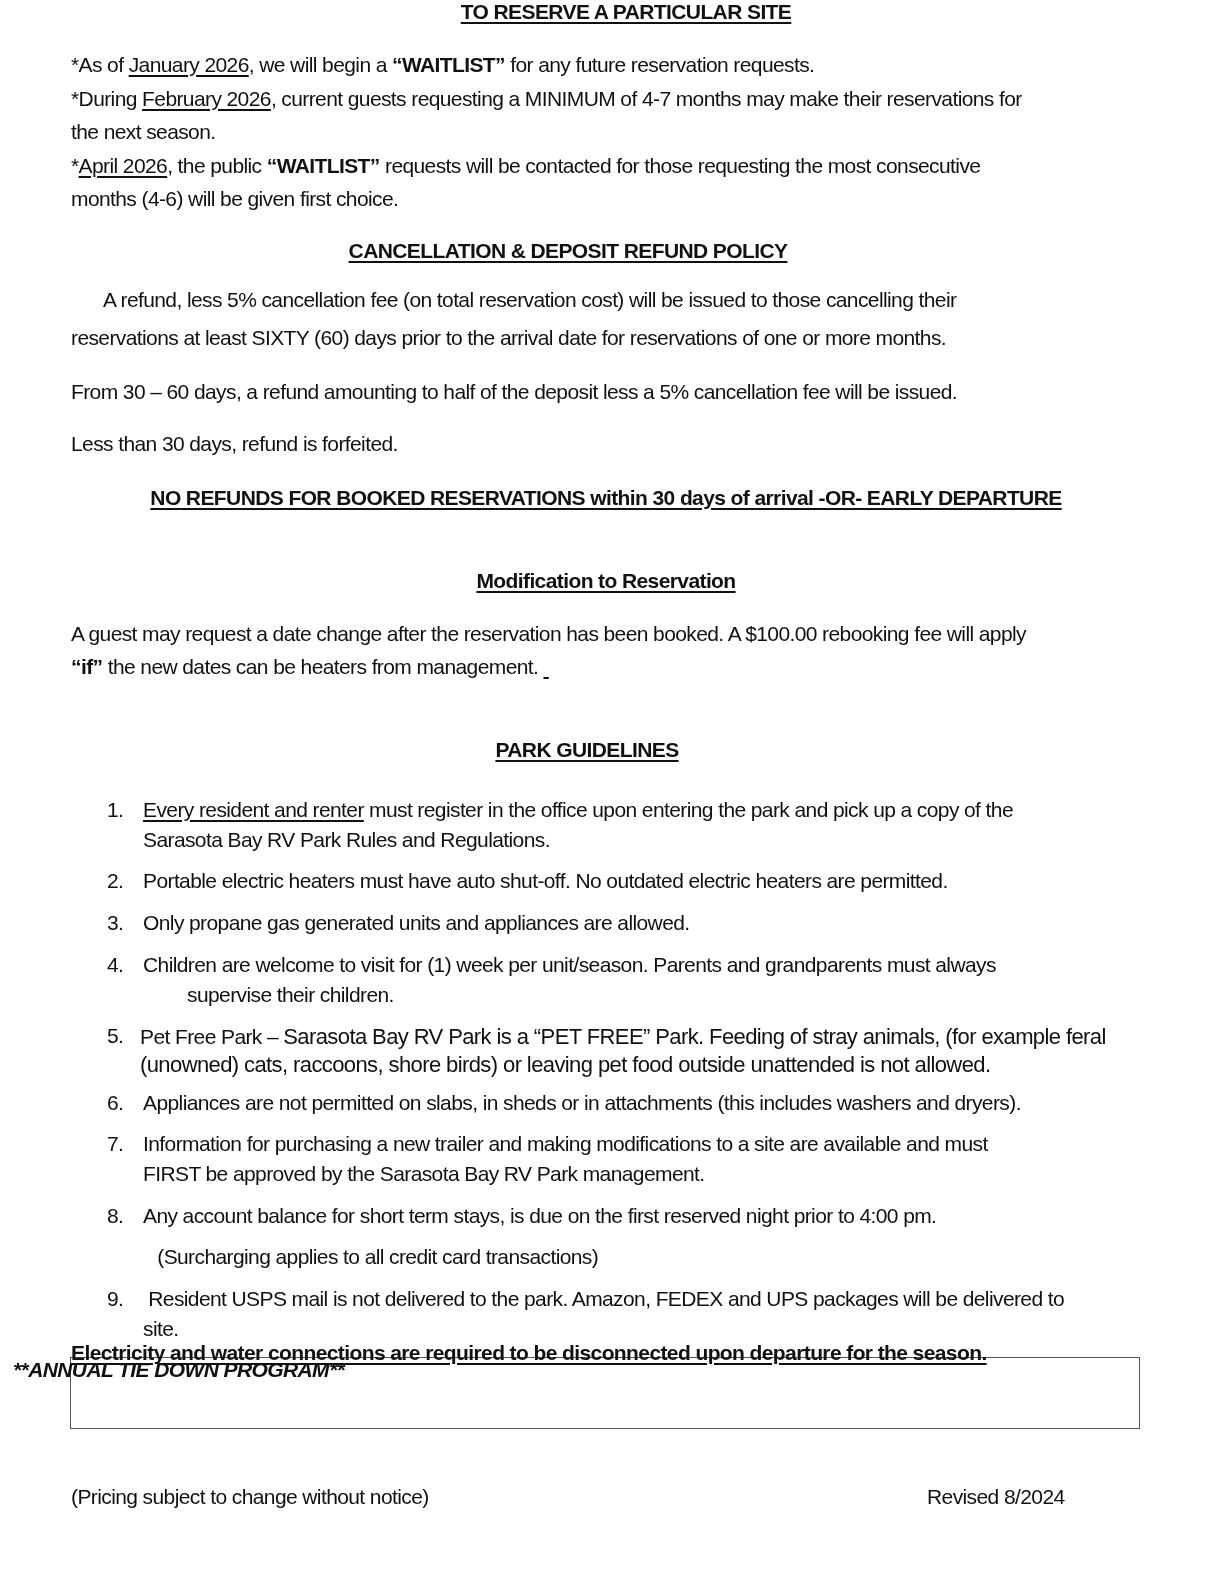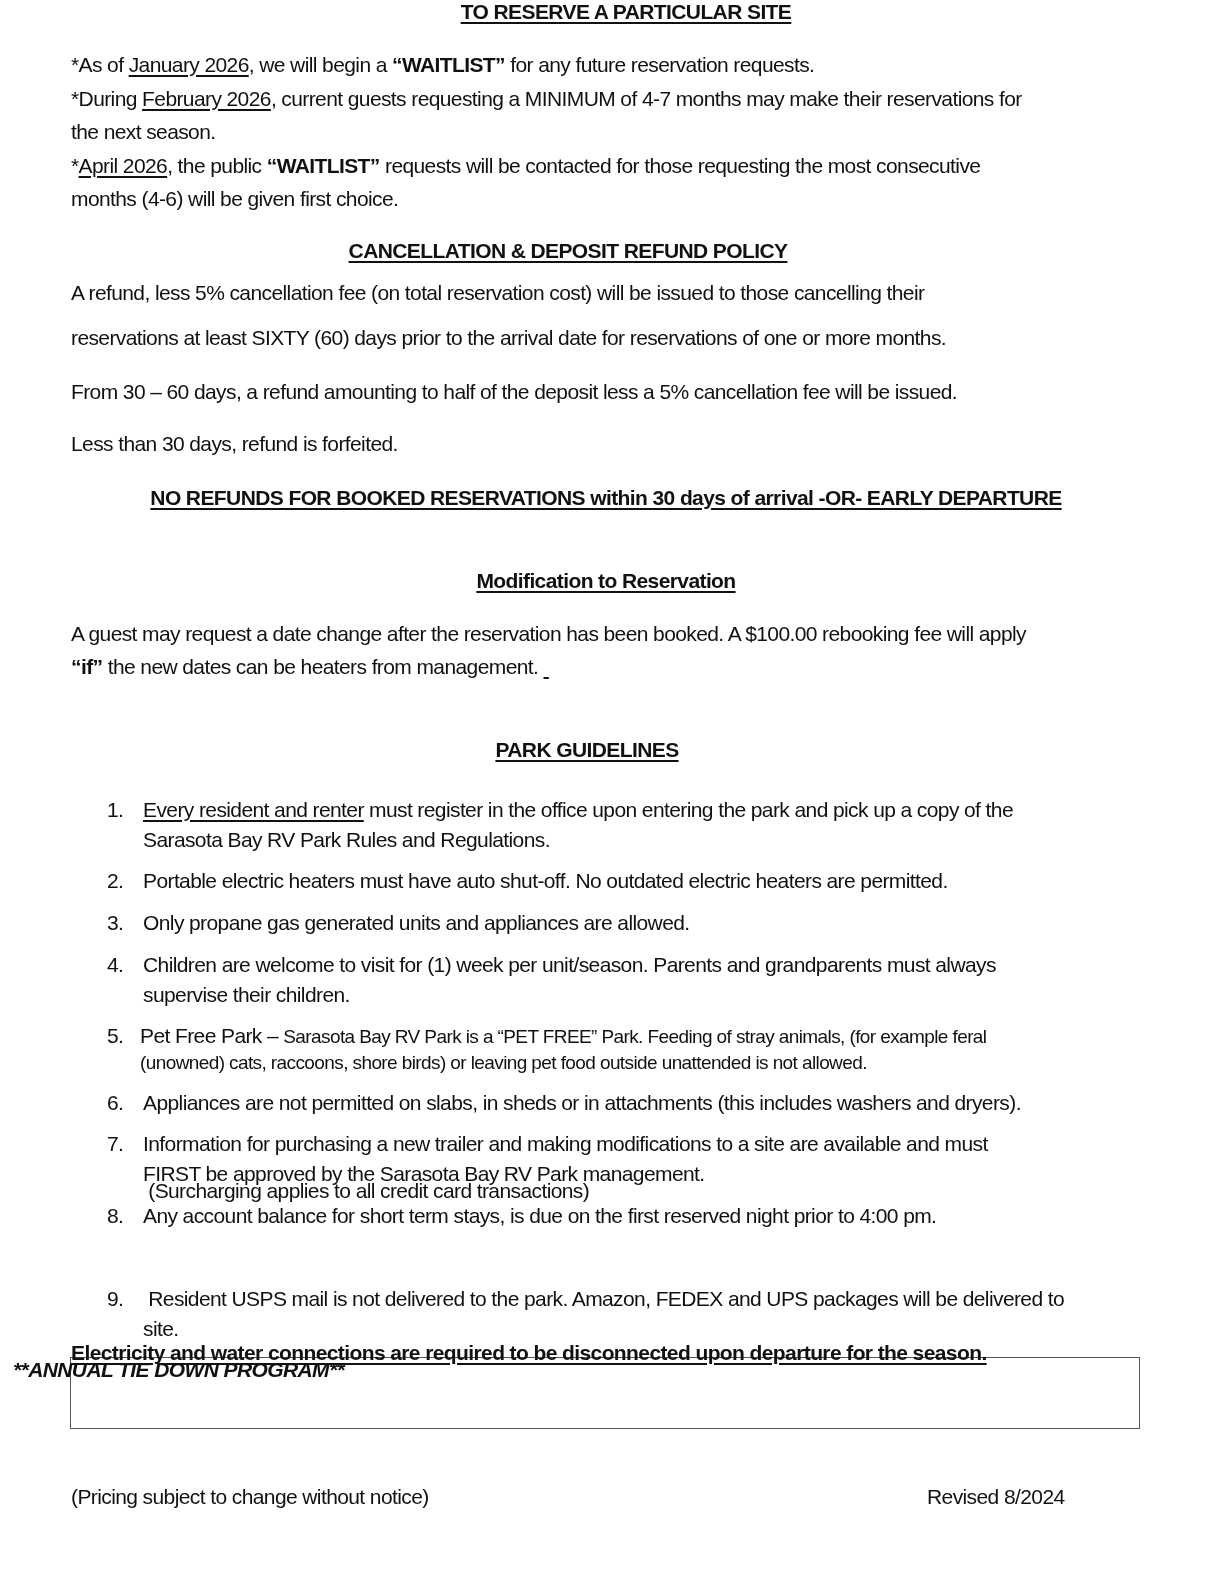--- a/index.html
+++ b/index.html
@@ -38,21 +38,21 @@
     .list-num {
       position: absolute;
       left: 107px;
       white-space: nowrap;
     }
     .list-text {
       position: absolute;
       left: 143px;
       white-space: nowrap;
     }
-    .small { font-size: 19px; }
+    .small { font-size: 22px; }
     .box {
       position: absolute;
       left: 70px;
       top: 1357px;
       width: 1070px;
       height: 72px;
       border: 1px solid #555555;
       box-sizing: border-box;
     }
     .box-title {
@@ -90,21 +90,21 @@
 </div>
 <div class="line" style="top:120px;">the next season.</div>
 
 <div class="line" style="top:154px;">
   <span>*</span><span class="u">April 2026</span><span>, the public </span><span class="b">“WAITLIST”</span><span> requests will be contacted for those requesting the most consecutive</span>
 </div>
 <div class="line" style="top:187px;">months (4-6) will be given first choice.</div>
 
 <div class="heading" style="top:239px; width:1136px;">CANCELLATION &amp; DEPOSIT REFUND POLICY</div>
 
-<div class="line" style="top:281px;">A refund, less 5% cancellation fee (on total reservation cost) will be issued to those cancelling their</div>
+<div class="line" style="top:288px;margin-left:32px;">A refund, less 5% cancellation fee (on total reservation cost) will be issued to those cancelling their</div>
 <div class="line" style="top:326px;">reservations at least SIXTY (60) days prior to the arrival date for reservations of one or more months.</div>
 <div class="line" style="top:380px;">From 30 – 60 days, a refund amounting to half of the deposit less a 5% cancellation fee will be issued.</div>
 <div class="line" style="top:432px;">Less than 30 days, refund is forfeited.</div>
 
 <div class="heading" style="top:486px; width:1212px;">NO REFUNDS FOR BOOKED RESERVATIONS within 30 days of arrival -OR- EARLY DEPARTURE</div>
 
 <div class="heading" style="top:569px; width:1212px;">Modification to Reservation</div>
 
 <div class="line" style="top:622px;">A guest may request a date change after the reservation has been booked. A $100.00 rebooking fee will apply</div>
 <div class="line" style="top:655px;">
@@ -120,38 +120,38 @@
 <div class="list-text" style="top:828px;">Sarasota Bay RV Park Rules and Regulations.</div>
 
 <div class="list-num" style="top:869px;">2.</div>
 <div class="list-text" style="top:869px;">Portable electric heaters must have auto shut-off. No outdated electric heaters are permitted.</div>
 
 <div class="list-num" style="top:911px;">3.</div>
 <div class="list-text" style="top:911px;">Only propane gas generated units and appliances are allowed.</div>
 
 <div class="list-num" style="top:953px;">4.</div>
 <div class="list-text" style="top:953px;">Children are welcome to visit for (1) week per unit/season. Parents and grandparents must always</div>
-<div class="list-text" style="top:983px;">supervise their children.</div>
+<div class="list-text" style="top:983px;margin-left:44px;">supervise their children.</div>
 
 <div class="list-num" style="top:1024px;">5.</div>
 <div class="list-text" style="top:1024px; left:140px;">
   <span>Pet Free Park – </span><span class="small">Sarasota Bay RV Park is a “PET FREE” Park. Feeding of stray animals, (for example feral</span>
 </div>
 <div class="list-text small" style="top:1052px; left:140px;text-align:center;">(unowned) cats, raccoons, shore birds) or leaving pet food outside unattended is not allowed.</div>
 
 <div class="list-num" style="top:1091px;">6.</div>
 <div class="list-text" style="top:1091px;">Appliances are not permitted on slabs, in sheds or in attachments (this includes washers and dryers).</div>
 
 <div class="list-num" style="top:1132px;">7.</div>
 <div class="list-text" style="top:1132px;">Information for purchasing a new trailer and making modifications to a site are available and must</div>
 <div class="list-text" style="top:1162px;">FIRST be approved by the Sarasota Bay RV Park management.</div>
 
 <div class="list-num" style="top:1204px;">8.</div>
 <div class="list-text" style="top:1204px;">Any account balance for short term stays, is due on the first reserved night prior to 4:00 pm.</div>
-<div class="list-text" style="top:1179px; white-space:pre;"> (Surcharging applies to all credit card transactions)</div>
+<div class="list-text" style="top:1245px; white-space:pre;margin-left:9px;"> (Surcharging applies to all credit card transactions)</div>
 
 <div class="list-num" style="top:1287px;">9.</div>
 <div class="list-text" style="top:1287px; white-space:pre;"> Resident USPS mail is not delivered to the park. Amazon, FEDEX and UPS packages will be delivered to</div>
 <div class="list-text" style="top:1317px;">site.</div>
 
 <div class="box"></div>
 <div class="box-title">**ANNUAL TIE DOWN PROGRAM**</div>
 <div class="box-note">Electricity and water connections are required to be disconnected upon departure for the season.</div>
 
 <div class="line" style="top:1485px;">(Pricing subject to change without notice)</div>

